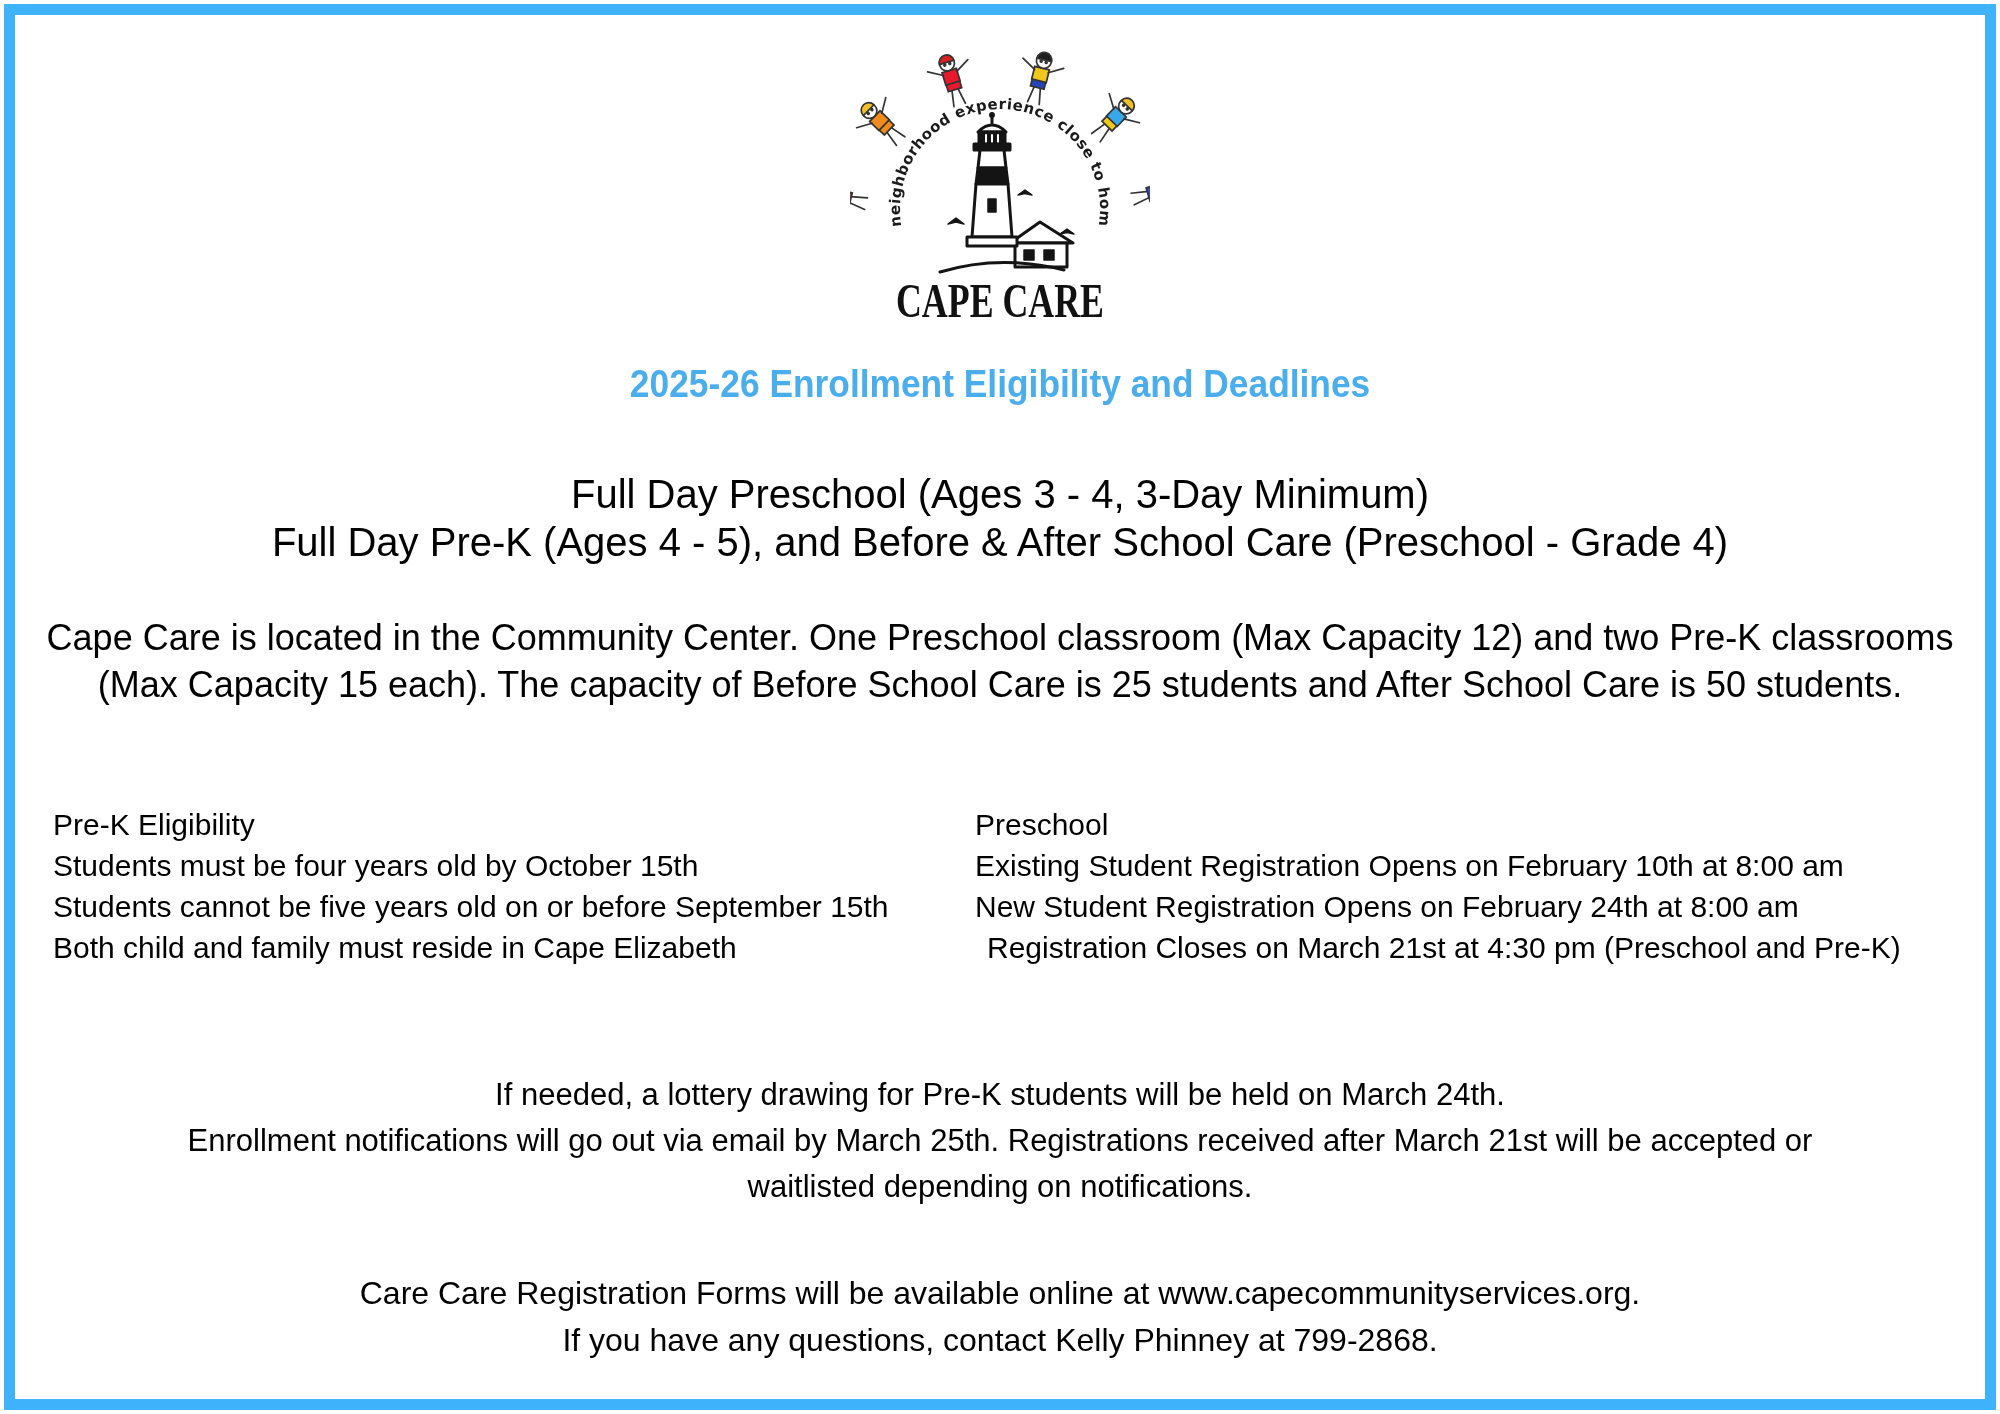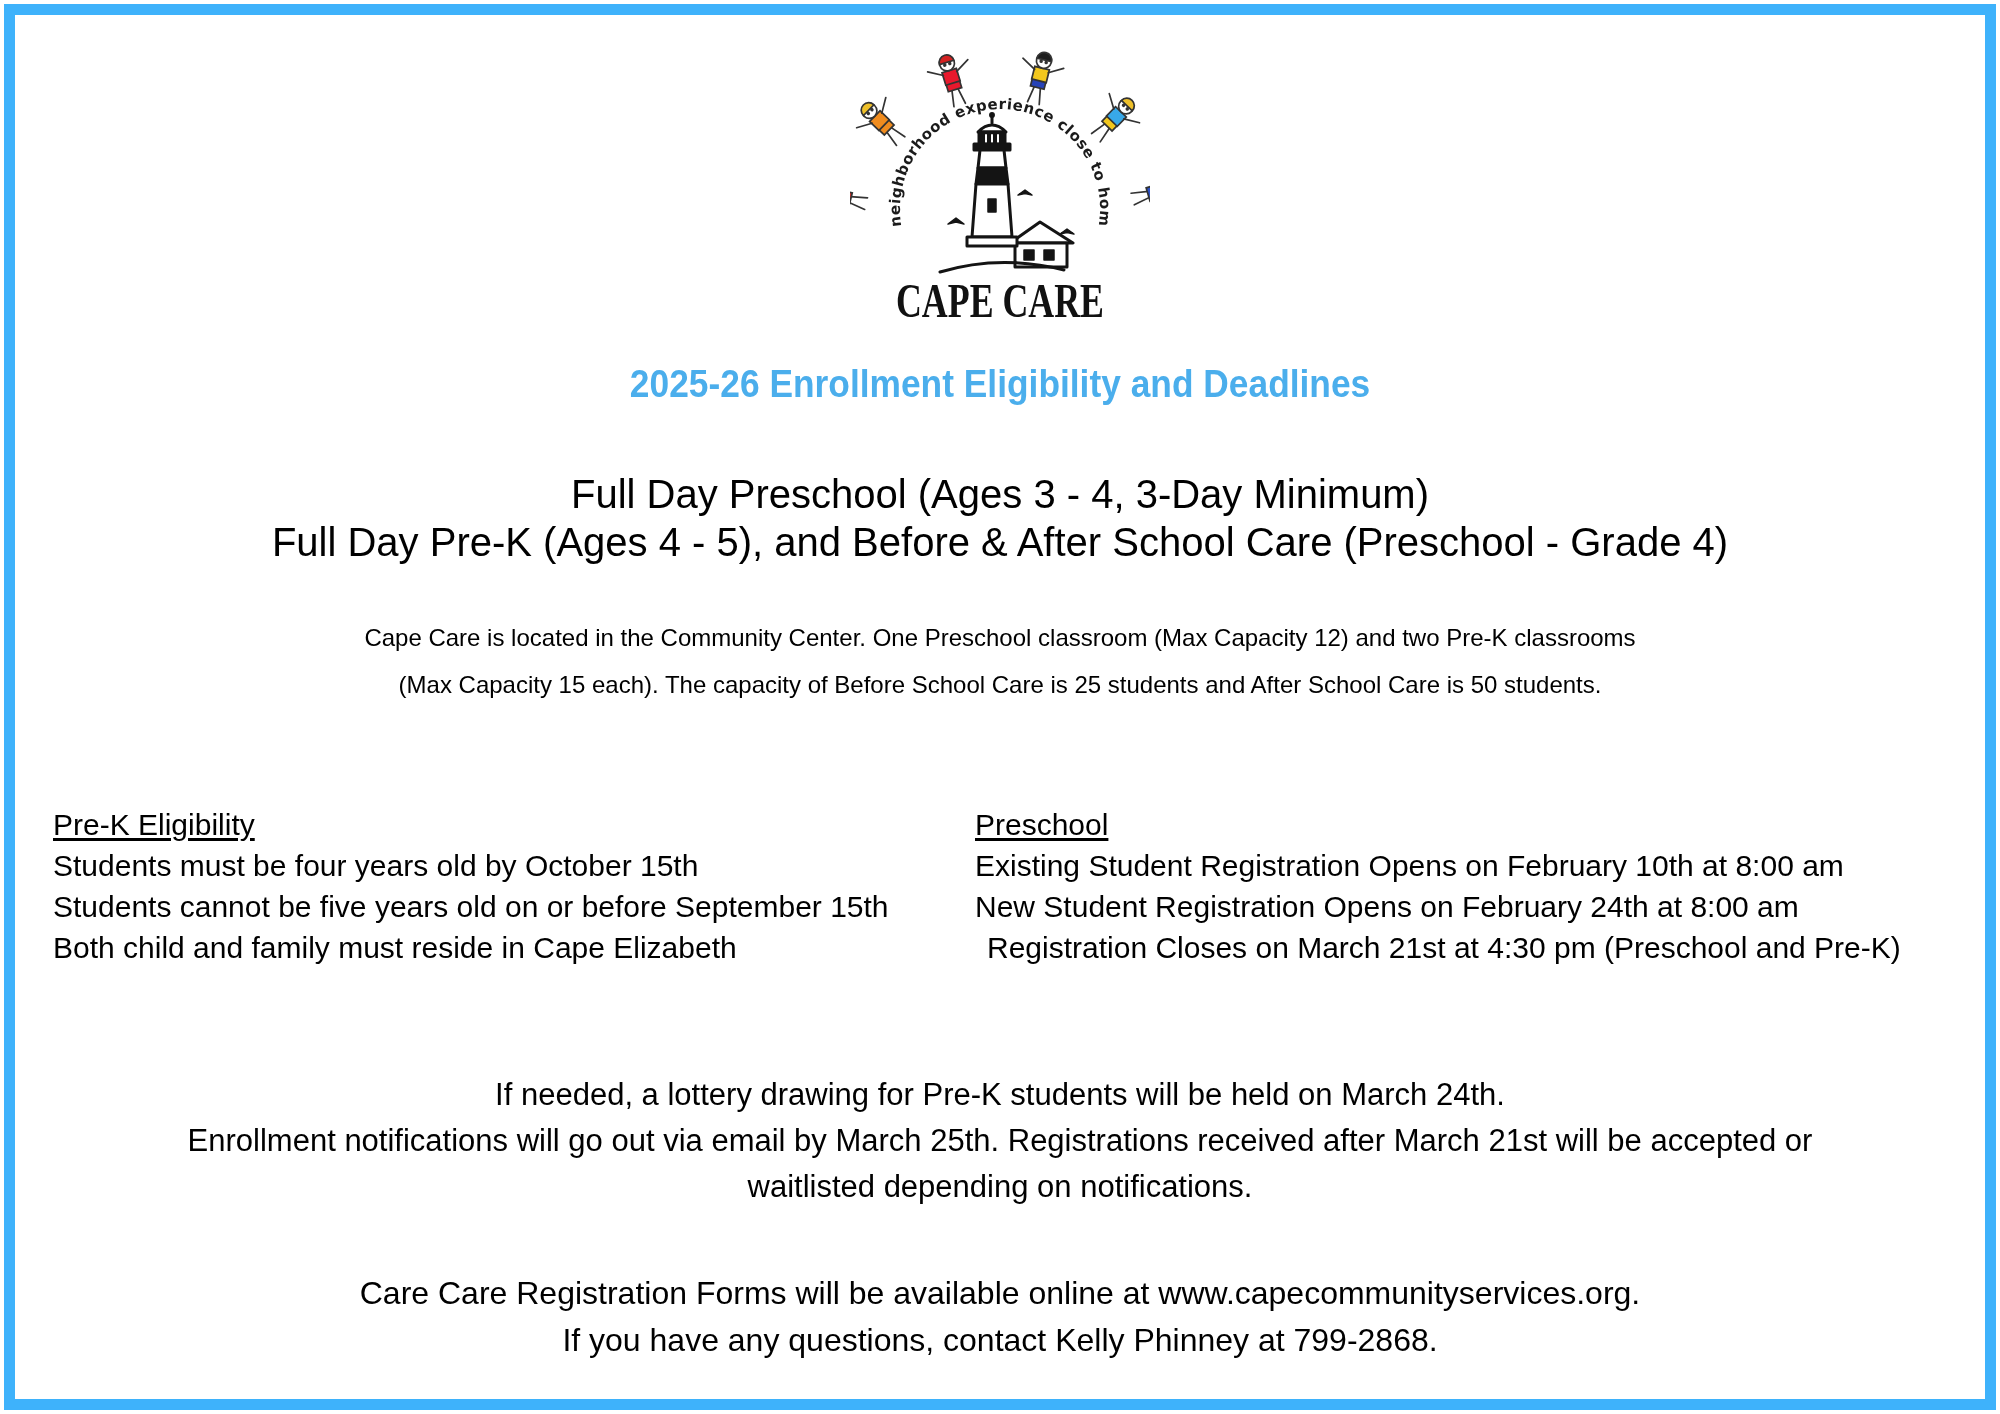--- a/index.html
+++ b/index.html
@@ -24,28 +24,28 @@
   #logo-kids line, #logo-kids rect, #logo-kids circle, #logo-kids path{
     stroke:#333333;stroke-width:1.7;stroke-linecap:round;
   }
   .title{margin-top:30px;text-align:center;}
   .title span{
     display:inline-block;font-size:38px;font-weight:bold;color:#4baeec;
     transform:scaleX(0.93);transform-origin:center;letter-spacing:0;
     white-space:nowrap;
   }
   .programs{margin-top:64px;text-align:center;font-size:40px;line-height:48px;}
-  .intro{margin-top:48px;text-align:center;font-size:24px;line-height:47px;}
+  .intro{margin-top:48px;text-align:center;font-size:36px;line-height:47px;}
   .columns{
     margin-top:96px;display:flex;align-items:flex-start;
     padding:0 38px;font-size:30px;line-height:41px;
   }
   .col-left{width:922px;flex:none;}
   .col-right{flex:1;}
-  .u{text-decoration:underline;text-underline-offset:3px;}
+  .u{text-underline-offset:3px;}
   .indent{padding-left:12px;}
   .lottery{margin-top:104px;text-align:center;font-size:31px;line-height:46px;}
   .contact{margin-top:60px;text-align:center;font-size:32px;line-height:47px;}
 </style>
 </head>
 <body>
 
 <div class="frame" style="border-color: rgb(62, 178, 251);"></div>
 
 <div class="content">

